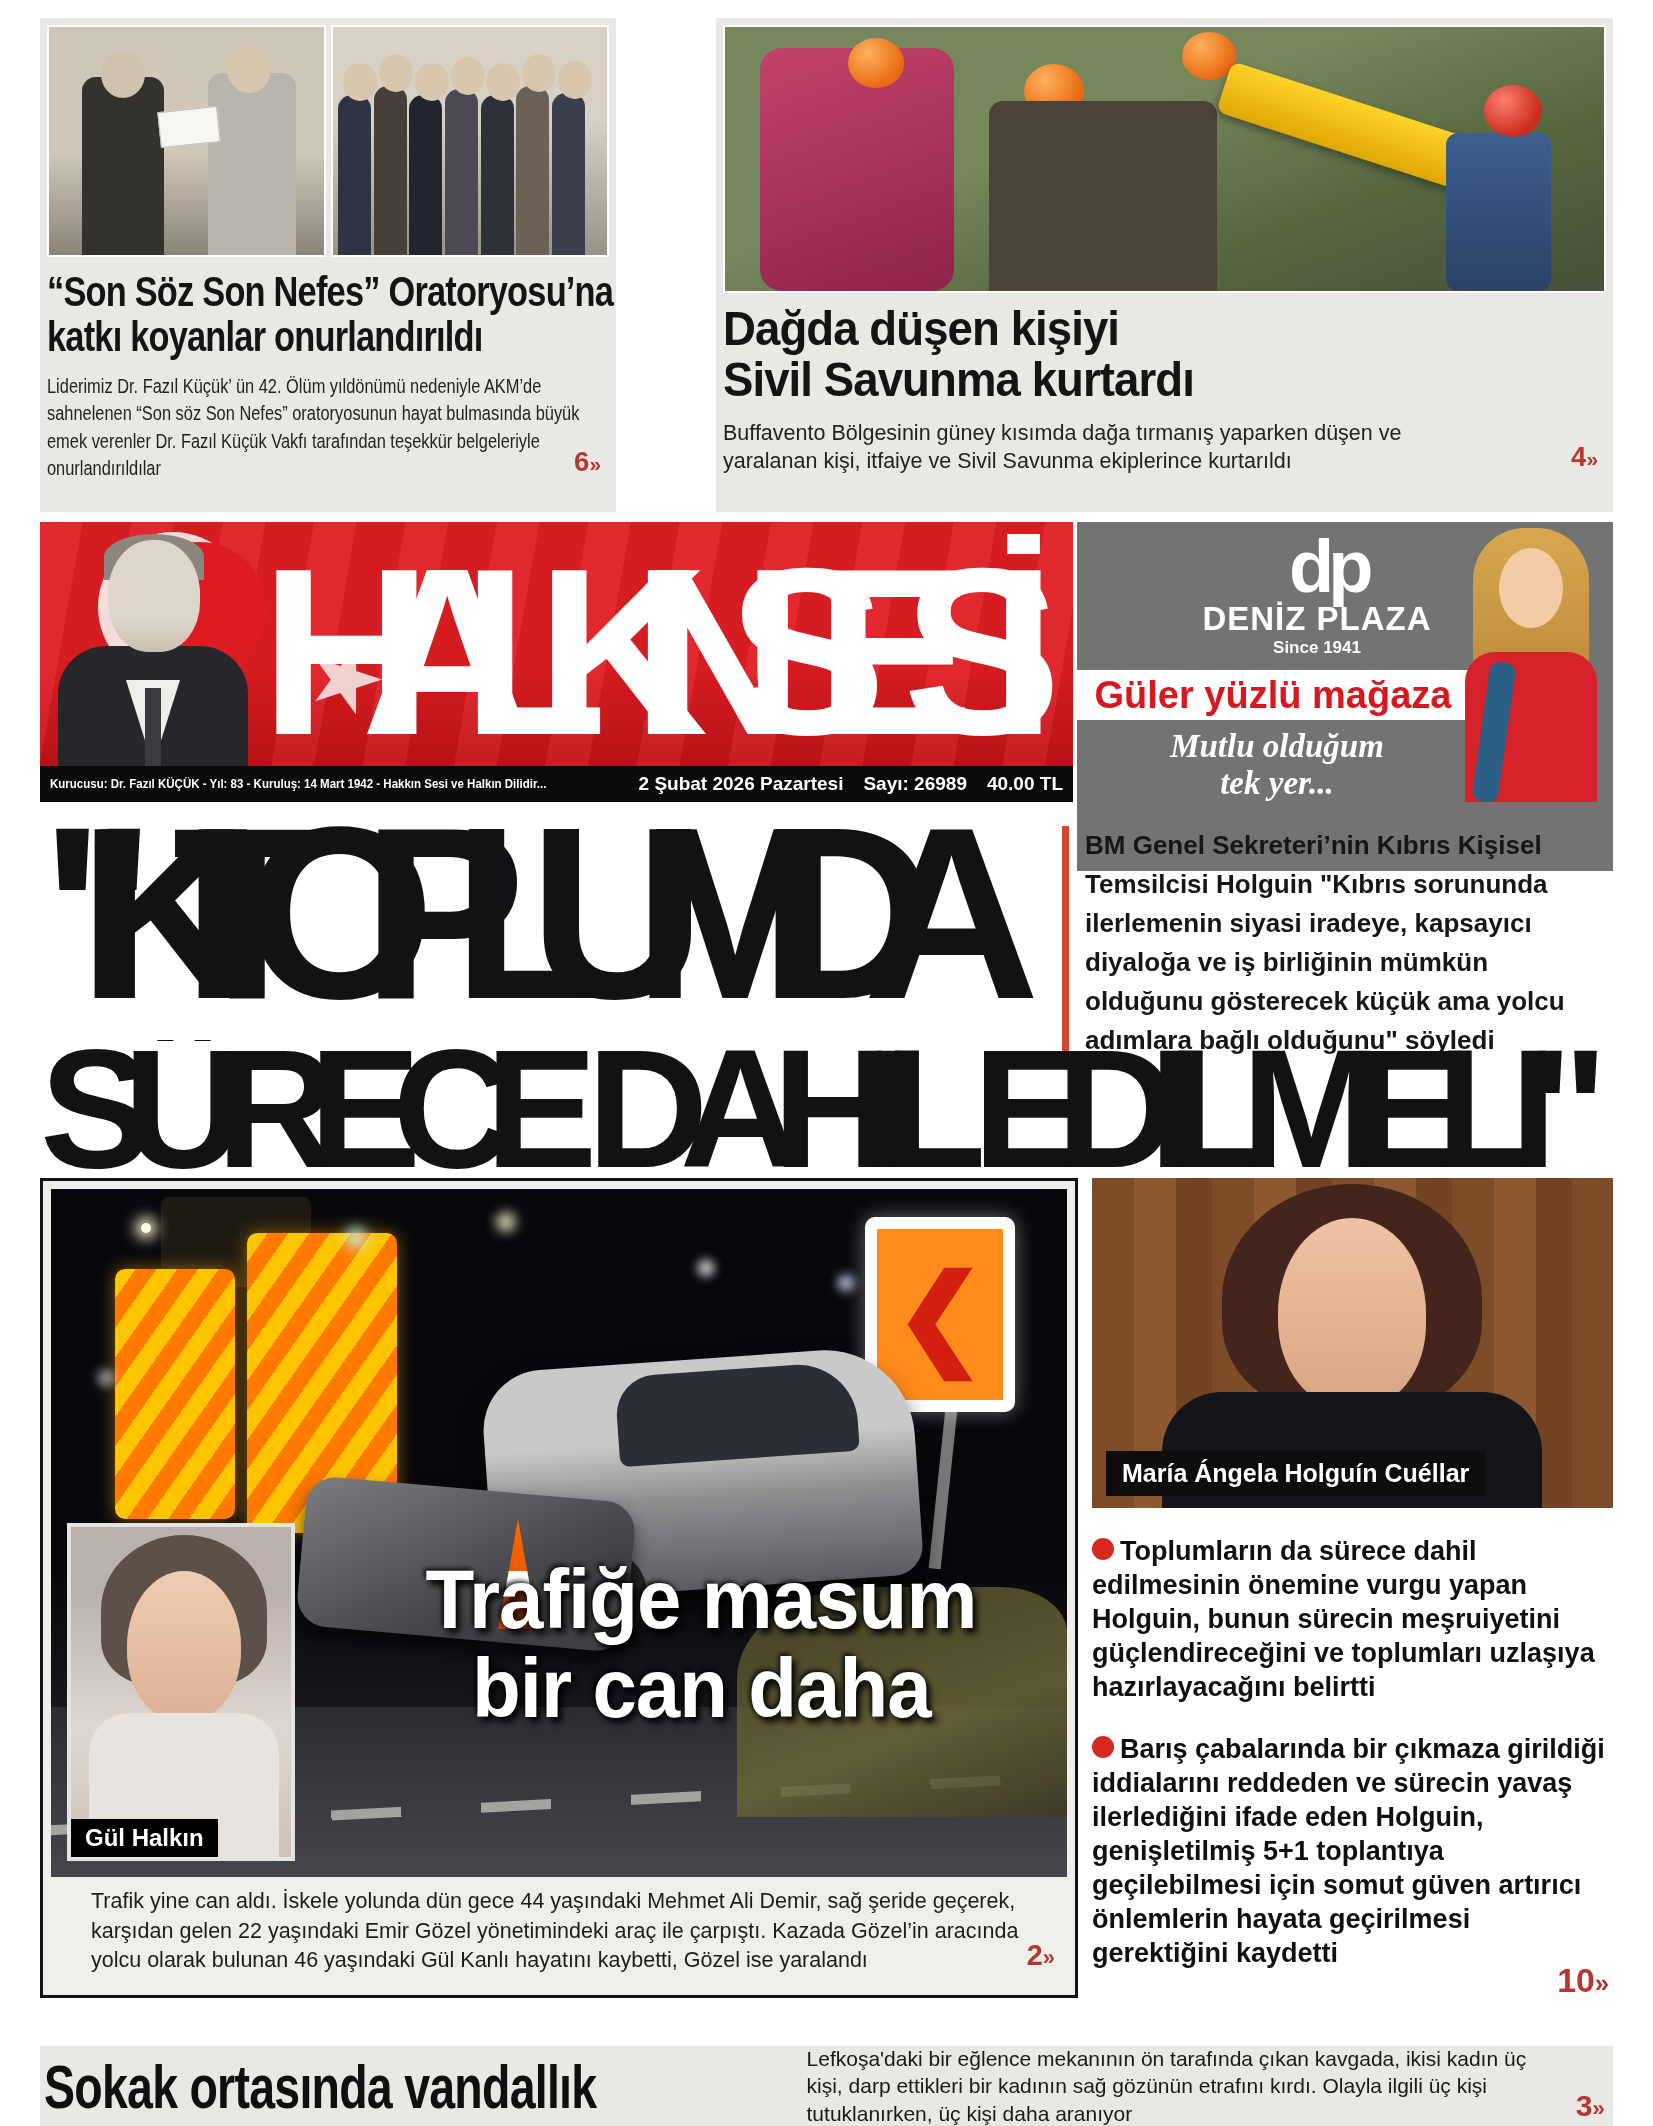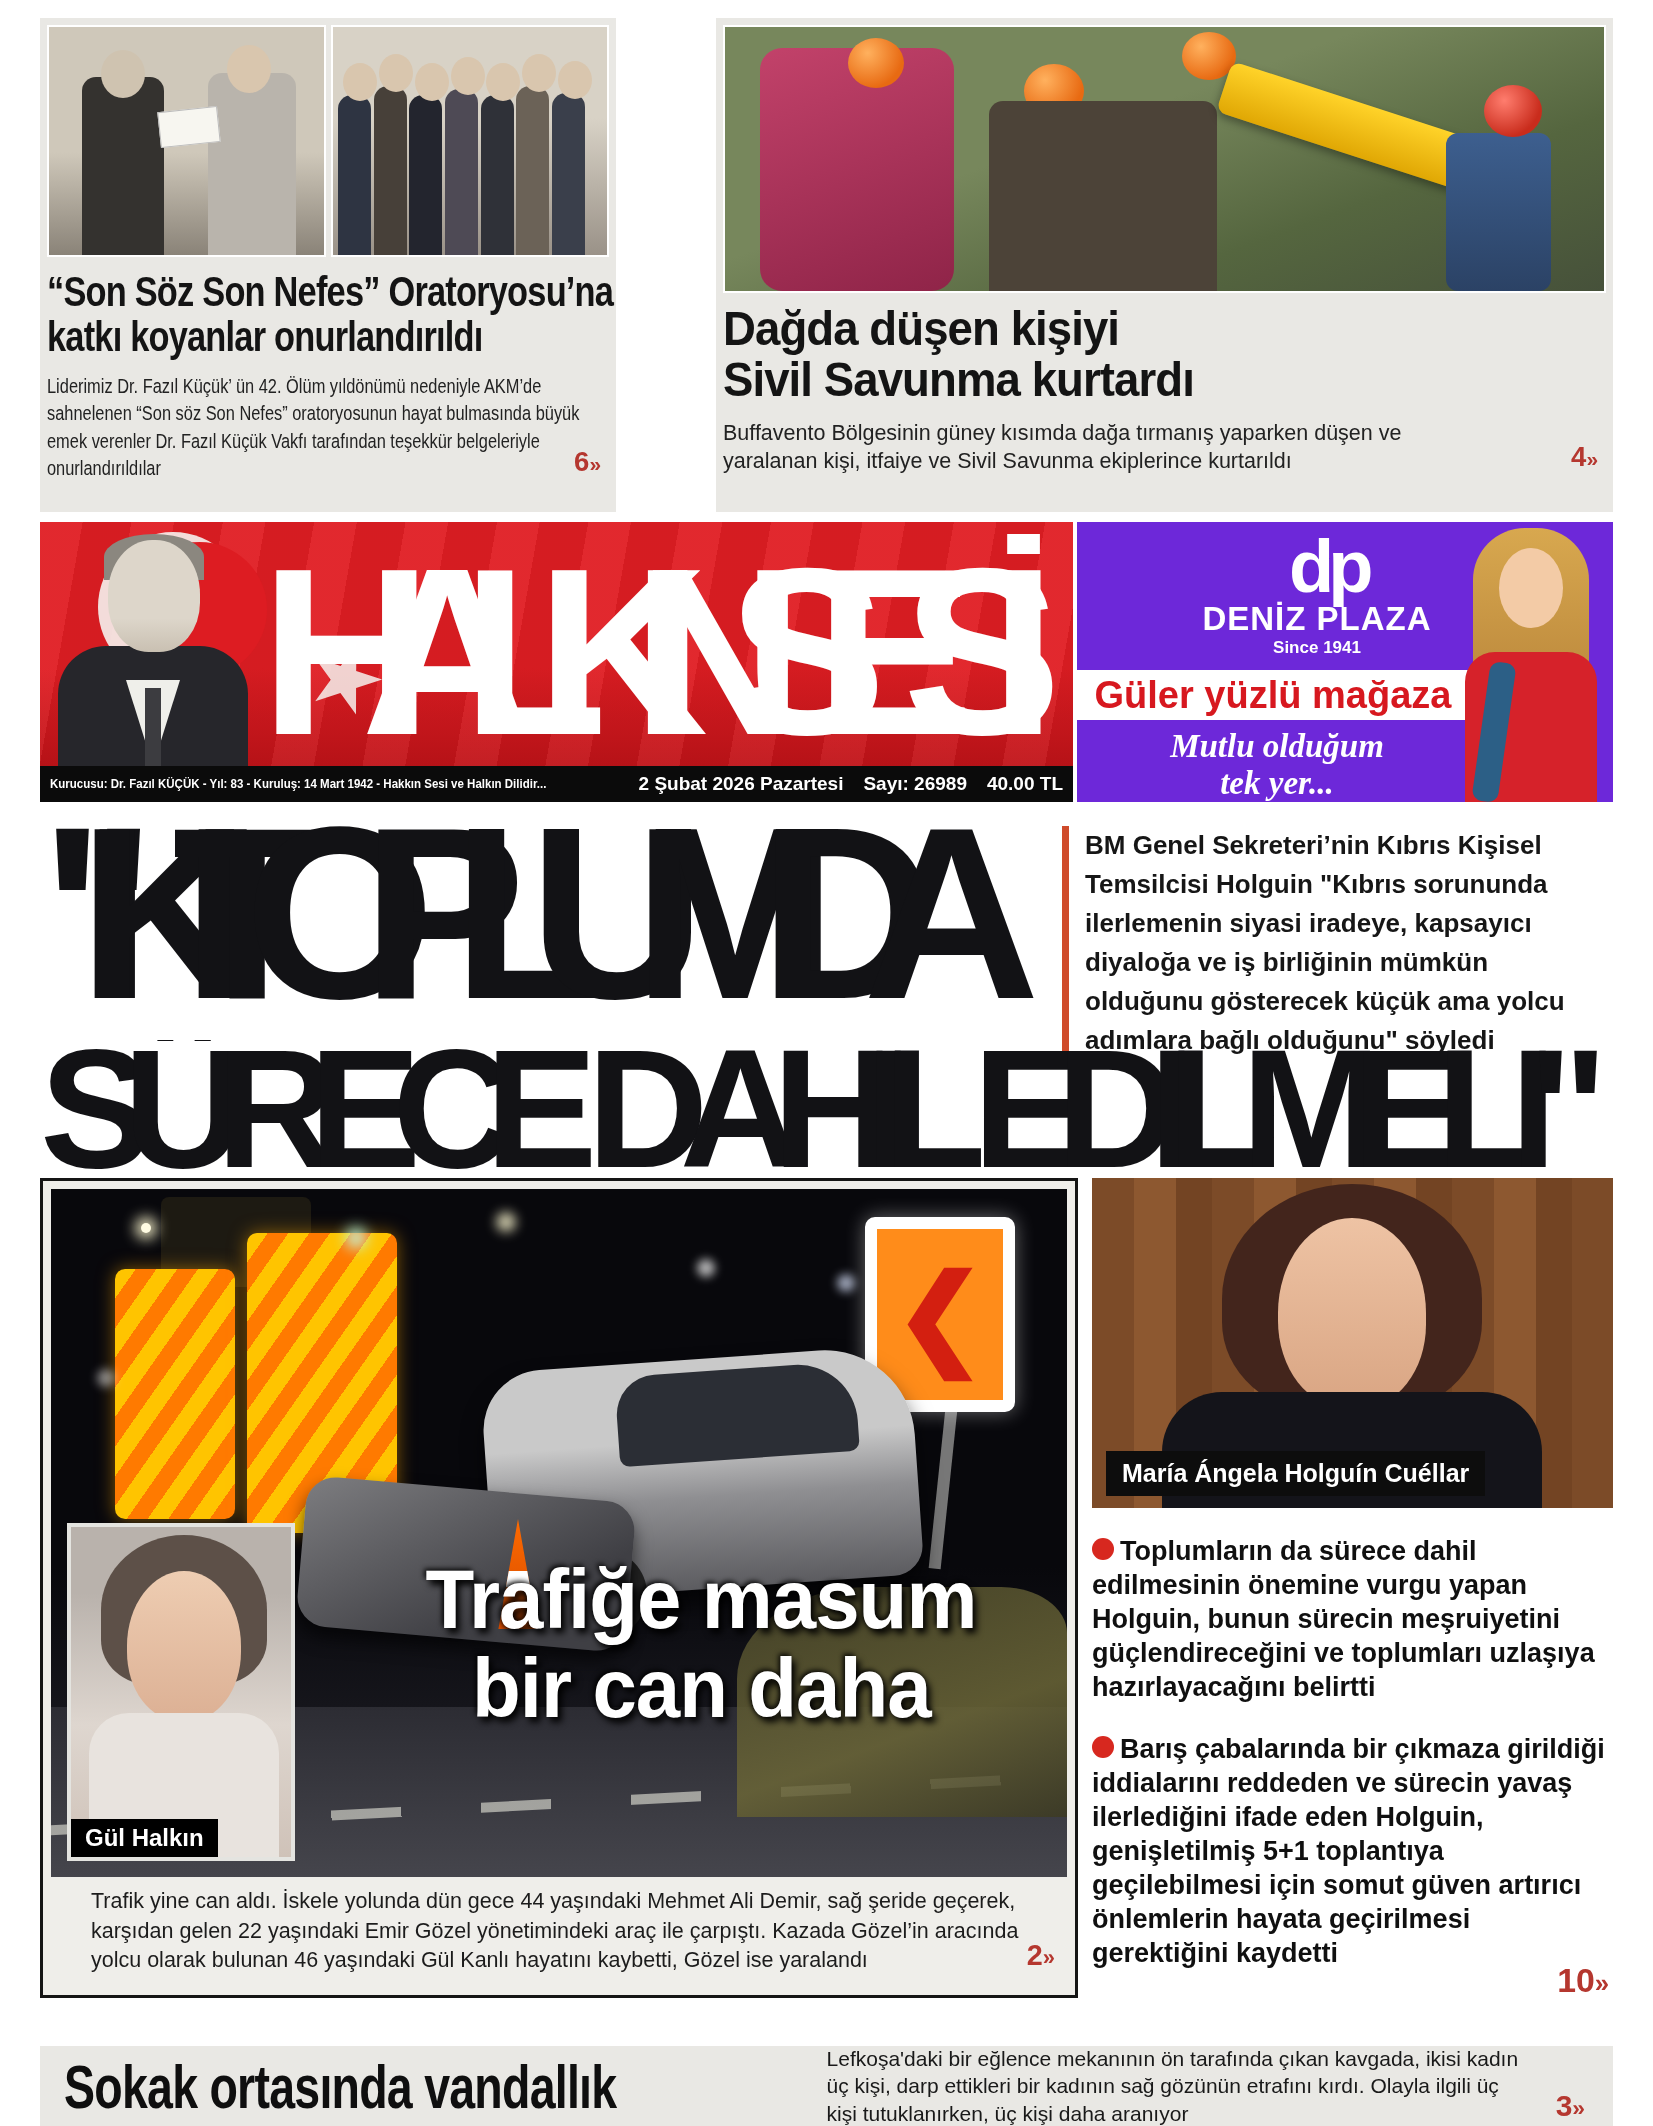--- a/index.html
+++ b/index.html
@@ -61,21 +61,21 @@
   .p-hair  { position:absolute; left:64px; top:4px; width:100px; height:46px; border-radius:50% 50% 0 0; background:#8b877f; }
   #mast-title { position:absolute; left:218px; top:12px; width:806px; height:218px; }
 
   
   #infobar { position:absolute; left:40px; top:766px; width:1033px; height:36px; background:#0b0b0b; color:#fff;
     display:flex; align-items:center; justify-content:space-between; padding:0 10px; }
   #infobar .left { font-size:12.5px; font-weight:bold; }
   #infobar .right { display:flex; gap:20px; align-items:center; font-weight:bold; font-size:19px; white-space:nowrap; }
 
   
-  #advert { position:absolute; left:1077px; top:522px; width:536px; height:280px; background:#6d28d9; overflow:hidden; color:#fff; }
+  #advert { position:absolute; left:1077px; top:522px; width:536px; height:349px; background:#737373; overflow:hidden; color:#fff; }
   .ad-logo  { position:absolute; left:212px; top:2px; font-size:74px; font-weight:bold; letter-spacing:-6px; }
   .ad-store { position:absolute; left:90px; top:78px; width:300px; text-align:center; font-size:33px; font-weight:bold; letter-spacing:1px; }
   .ad-since { position:absolute; left:90px; top:116px; width:300px; text-align:center; font-size:17px; font-weight:bold; }
   .ad-band  { position:absolute; left:0; top:148px; width:392px; height:50px; background:#fff; display:flex; align-items:center; justify-content:center; }
   .ad-band span { color:#d7181f; font-size:38px; font-weight:bold; }
   .ad-slogan { position:absolute; left:20px; top:206px; width:360px; text-align:center;
     font-family:"Liberation Serif", serif; font-style:italic; font-weight:bold; font-size:33px; line-height:1.12; }
   .ad-girl { position:absolute; right:0; top:0; width:158px; height:100%; }
   .g-hair  { position:absolute; left:18px; top:6px; width:116px; height:180px; border-radius:52px 52px 40px 40px; background:linear-gradient(180deg,#d8a84f,#b9853a); }
   .g-face  { position:absolute; left:44px; top:26px; width:64px; height:80px; border-radius:50%; background:#f3cba6; }
@@ -138,21 +138,21 @@
   .hol-face { position:absolute; left:186px; top:40px; width:148px; height:190px; border-radius:50% 50% 44% 46%; background:linear-gradient(180deg,#eec3a4,#d9a583); }
   .hol-top  { position:absolute; left:70px; top:214px; width:380px; height:120px; border-radius:60px 60px 0 0; background:#14141a; }
   .hol-cap  { position:absolute; left:14px; bottom:12px; background:#0d0d0d; color:#fff; font-size:25px; font-weight:bold; padding:8px 16px; }
   #hol-bullets { position:relative; margin-top:26px; font-size:27px; font-weight:bold; line-height:1.26; color:#101010; min-height:470px; }
   .bullet { margin-bottom:28px; }
   .dot { display:inline-block; width:22px; height:22px; border-radius:50%; background:#d7281f; margin-right:6px; }
   #hol-ref { position:absolute; right:6px; bottom:2px; font-size:27px; }
 
   
   #bottom-strip { position:absolute; left:40px; top:2046px; width:1573px; height:80px; background:#e9e8e4;
-    display:flex; align-items:center; padding:0 24px; gap:26px; }
+    display:flex; align-items:center; padding:0 4px; gap:26px; }
   #bs-head { font-size:62px; font-weight:bold; color:#0f0f0f; letter-spacing:-1px; }
   #bs-head .cond { transform:scaleX(.75); }
   #bs-body { position:relative; flex:1; font-size:21px; line-height:1.3; color:#191919; padding-right:64px; }
   #bs-body .pageref { position:absolute; right:6px; bottom:2px; font-size:24px; }
 </style>
 </head>
 <body>
 
 <div id="page">
 

